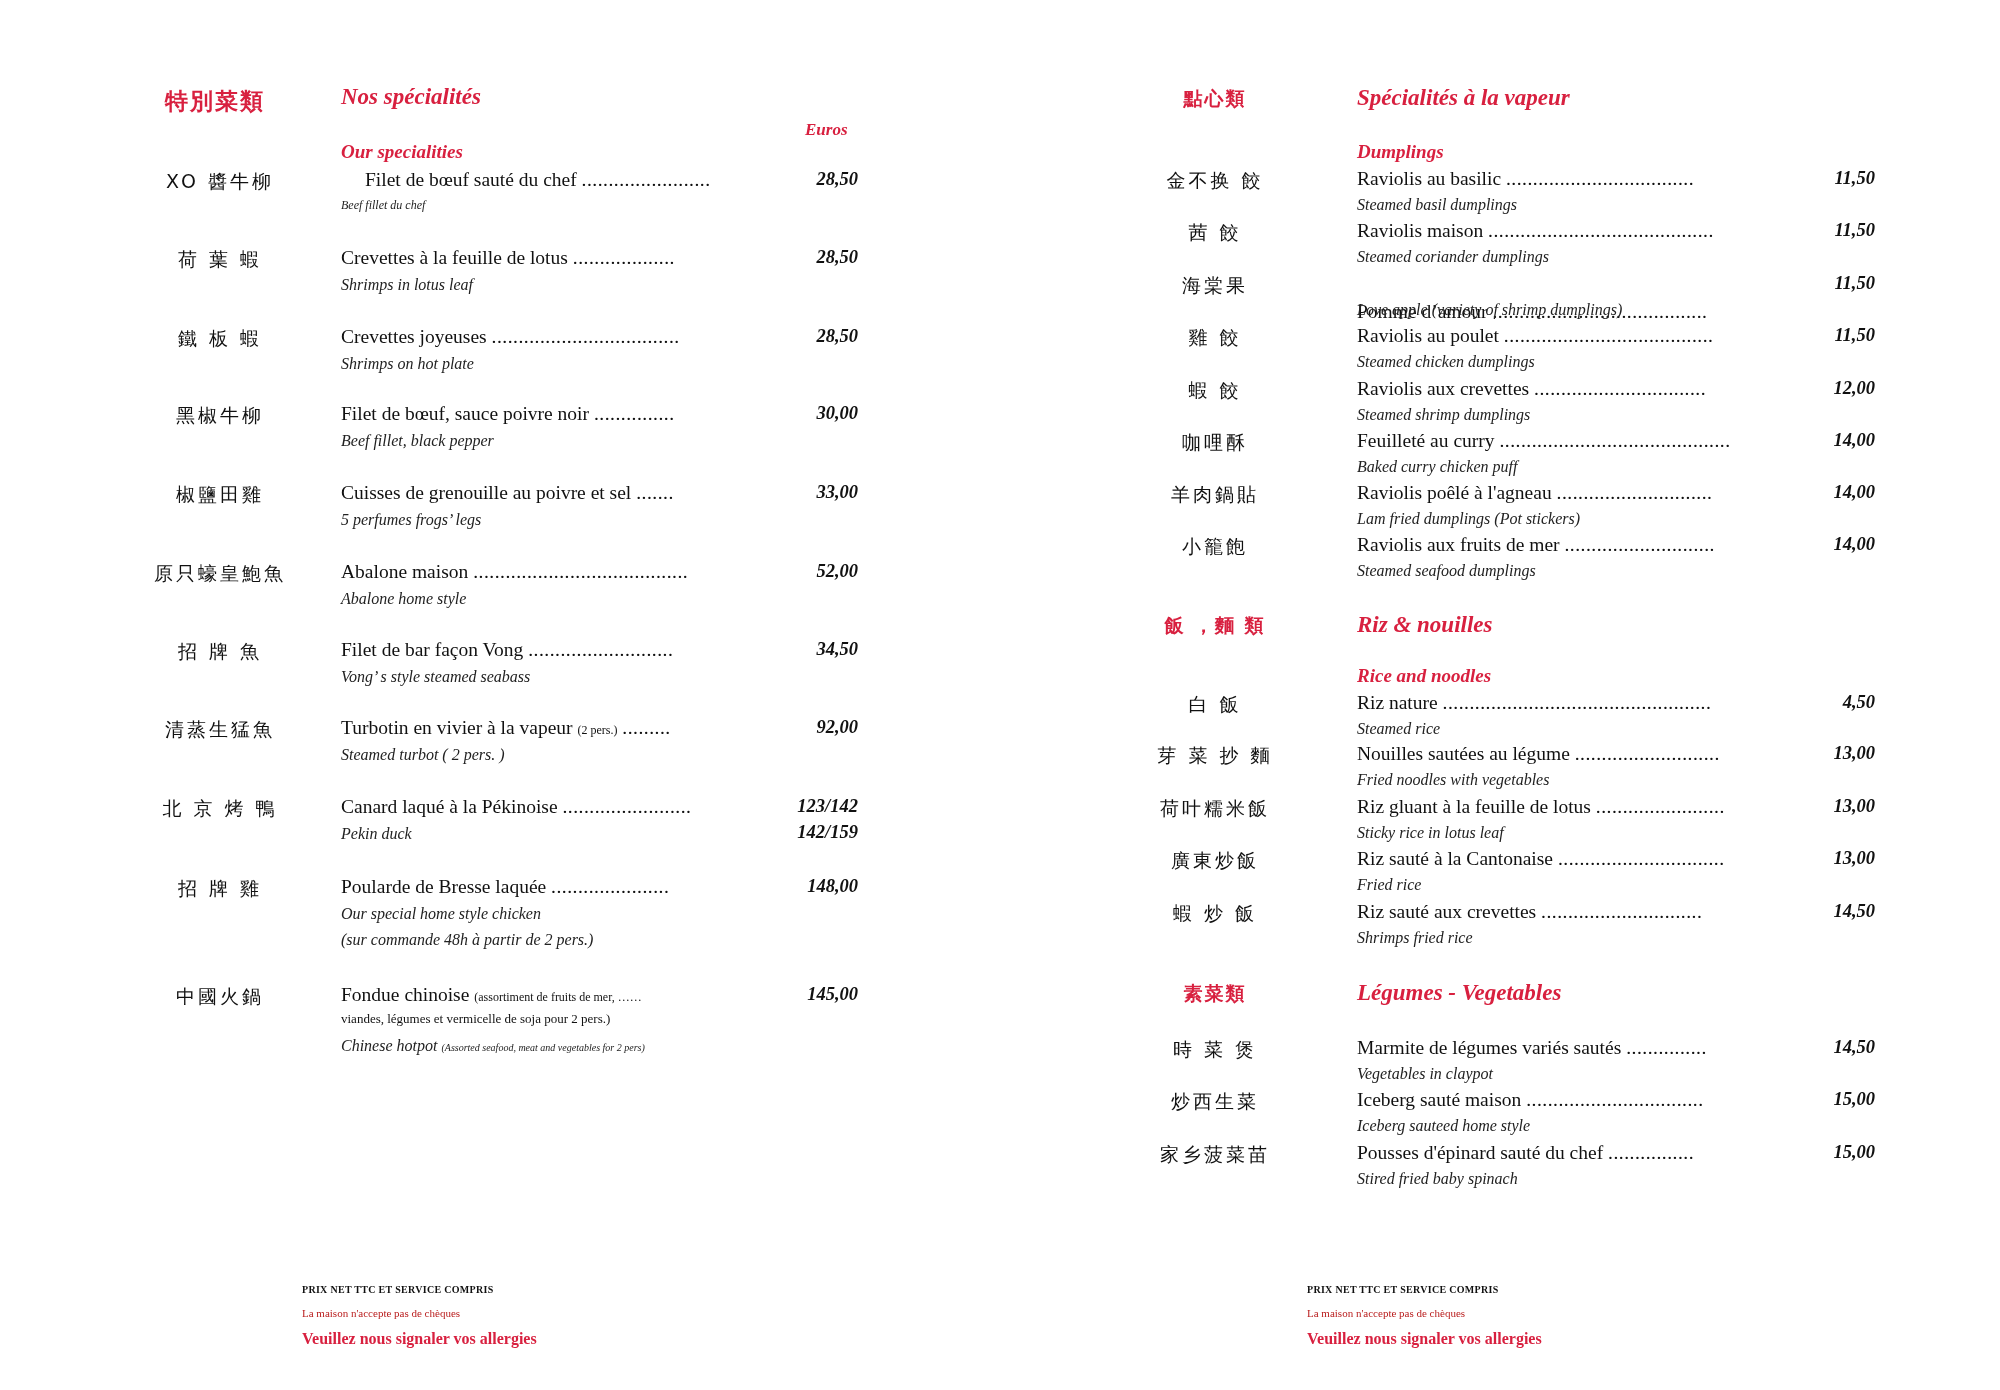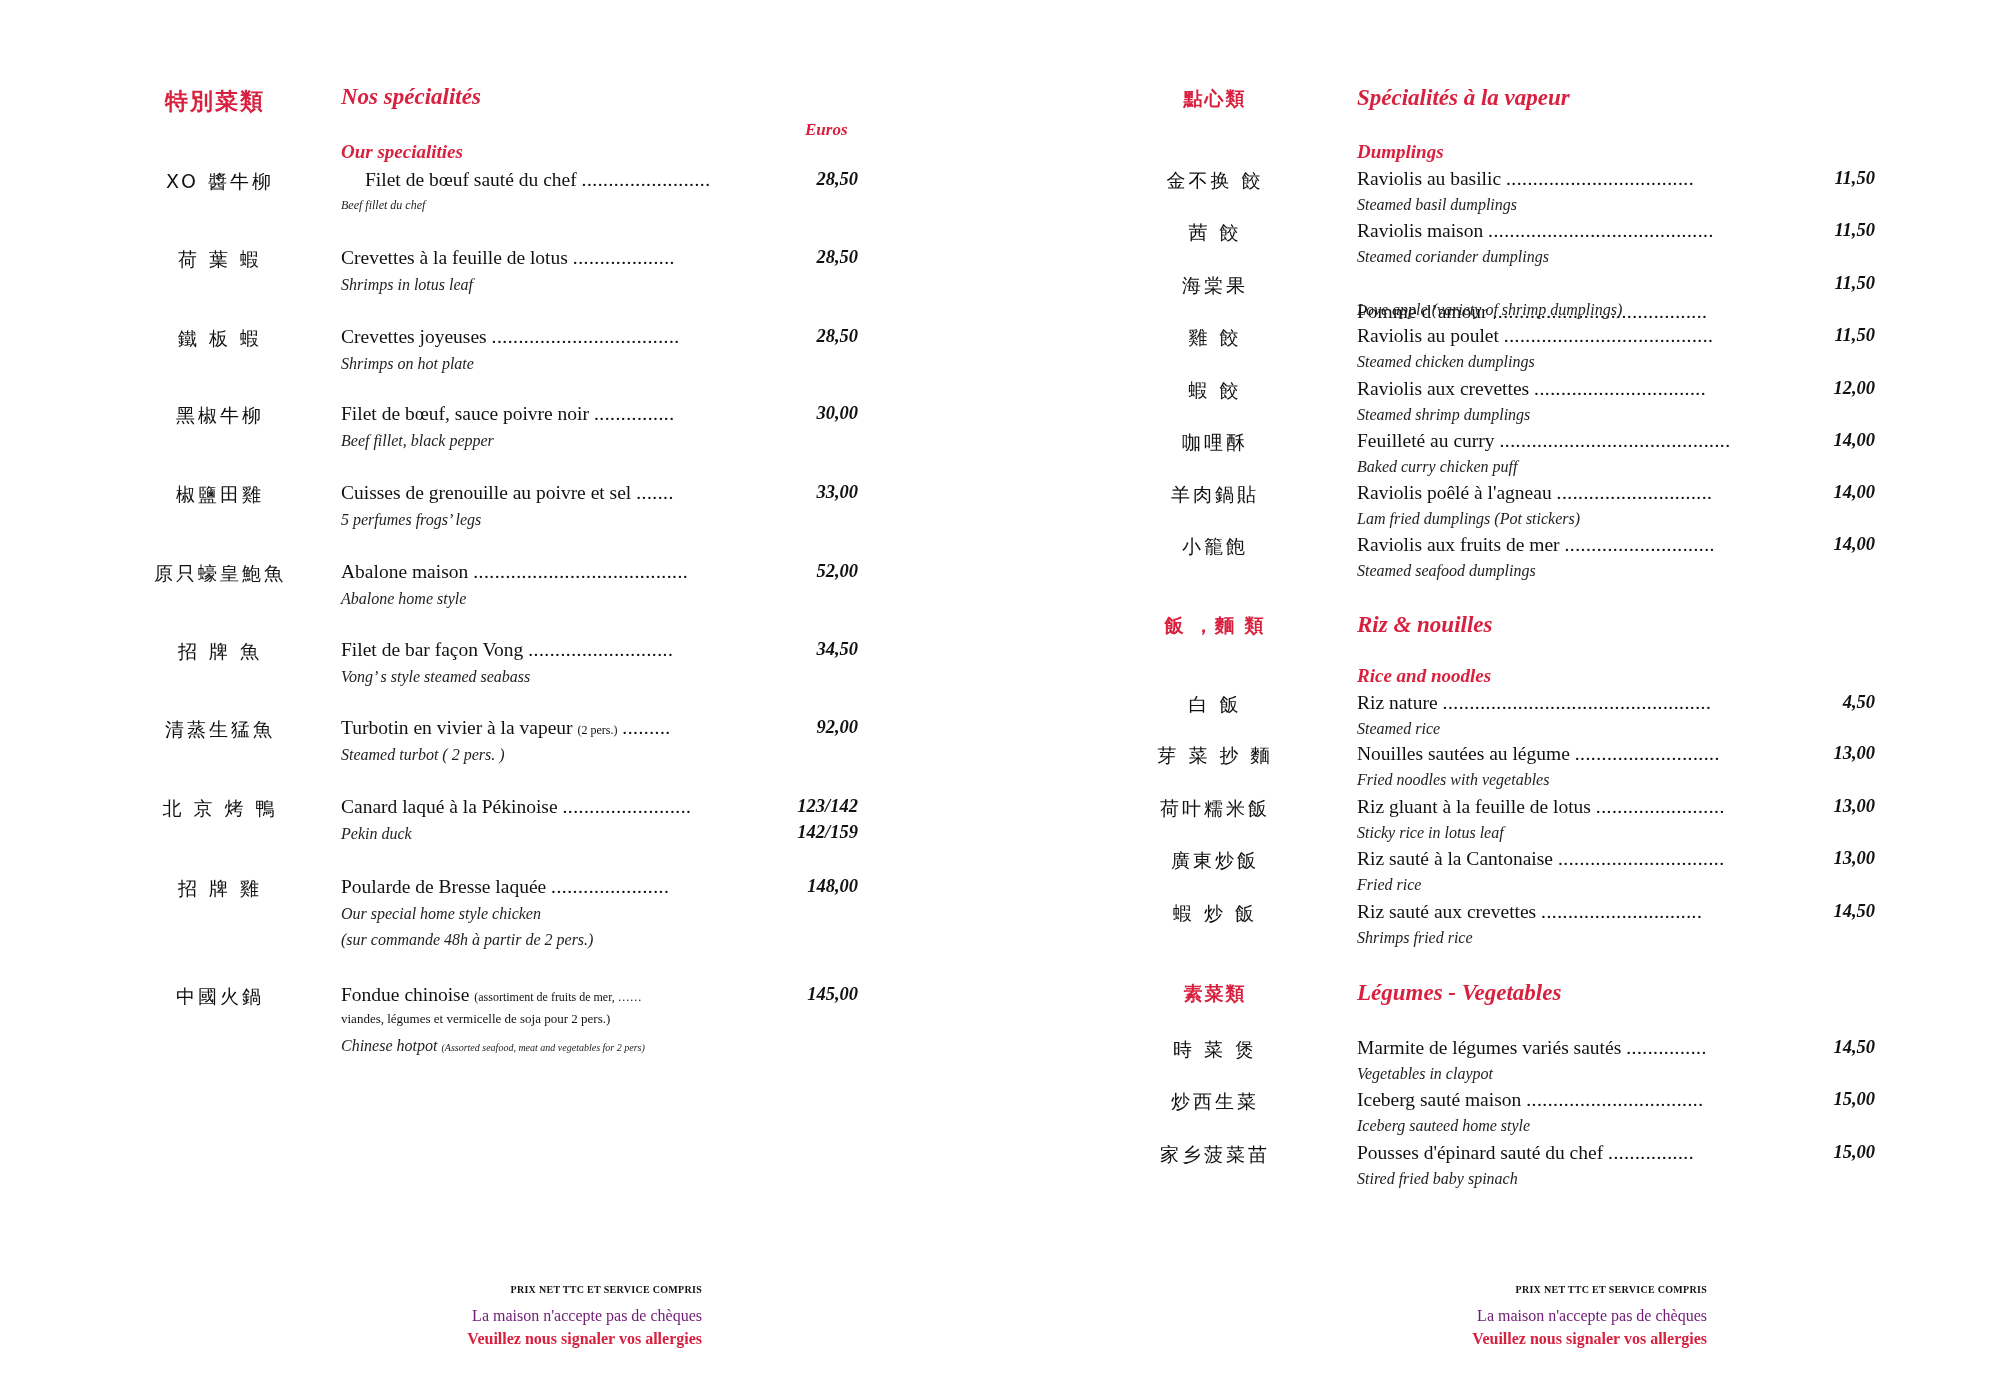--- a/index.html
+++ b/index.html
@@ -19,23 +19,23 @@
 
   .cn { font-family: "DejaVu Sans", sans-serif; font-size: 19px; text-align: center; width: 150px; letter-spacing: 3px; transform: translateX(-50%); }
   .name { font-size: 19.5px; line-height: 22px; }
   .name .dots { letter-spacing: 0.5px; }
   .name small { font-size: 12px; }
   .desc { font-style: italic; font-size: 16px; color: #222; }
   .desc.tiny { font-size: 12px; }
   .extra { font-size: 13px; }
   .price { font-style: italic; font-weight: bold; font-size: 18.5px; text-align: right; width: 120px; }
 
-  .foot { text-align: right; width: 400px; transform: translateX(-50%); }
+  .foot { text-align: left; width: 400px; transform: translateX(-50%); }
   .foot1 { font-size: 10px; font-weight: bold; letter-spacing: 0.3px; }
-  .foot2 { font-size: 16px; color: #701a75; }
+  .foot2 { font-size: 11px; color: #b91c1c; }
   .foot3 { font-size: 16px; font-weight: bold; }
 </style>
 </head>
 <body>
 
 <div id="page-left" class="page">
   <div class="abs cn-head red" style="left:165px; top:86px;">特別菜類</div>
   <div class="abs fr-head red" style="left:341px; top:84px;">Nos spécialités</div>
   <div class="abs en-head red" style="left:341px; top:114px;">Our specialities</div>
   <div class="abs euros red" style="left:805px; top:120px;">Euros</div>

